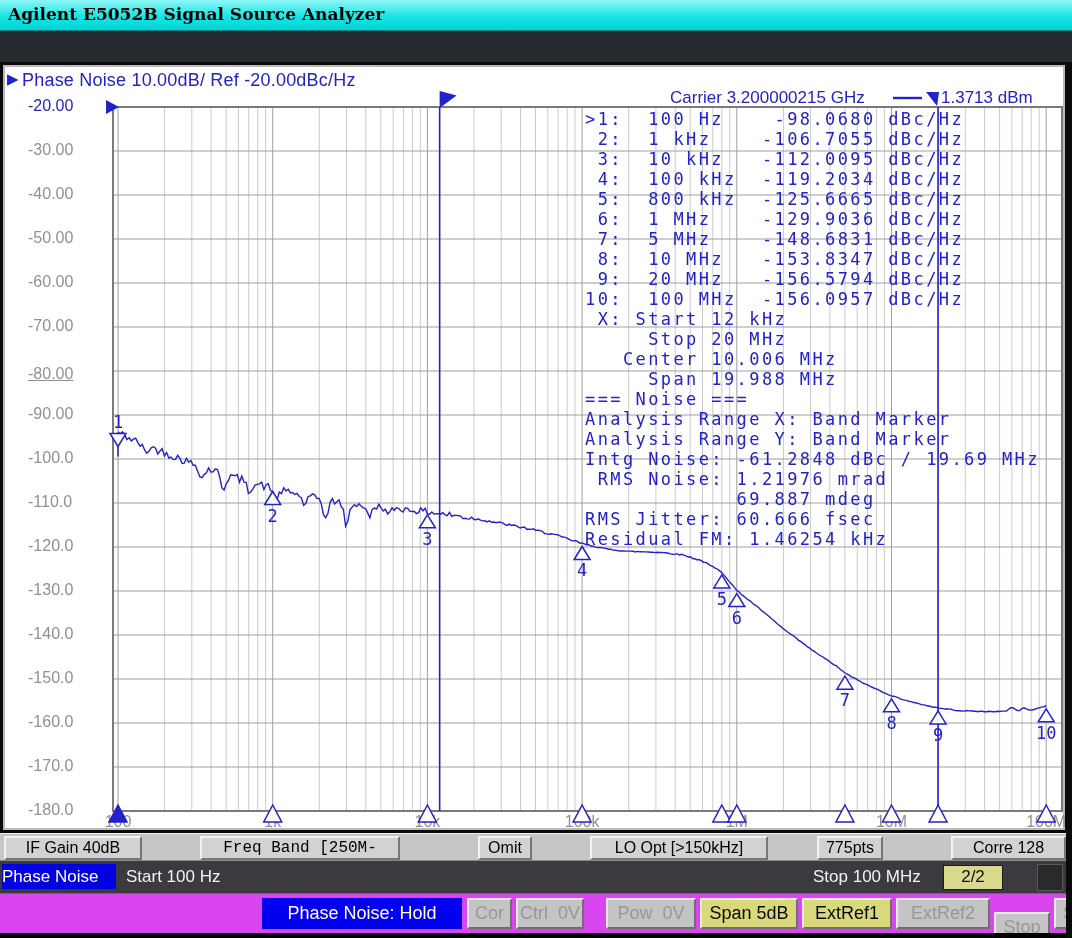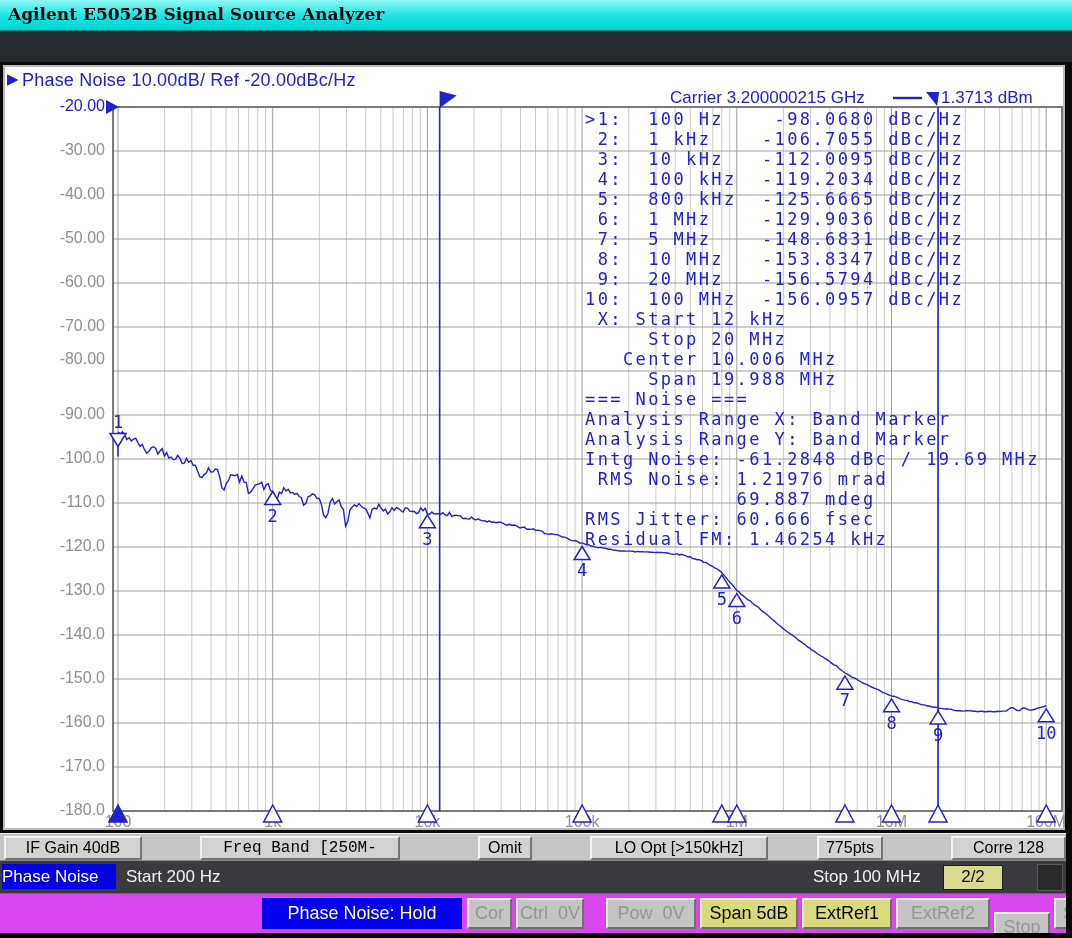--- a/index.html
+++ b/index.html
@@ -19,21 +19,21 @@
     color:#2222cc;letter-spacing:.2px;}
   #trace-header-arrow{position:absolute;left:7px;top:70px;z-index:3;font-size:15px;color:#2222cc;}
   #carrier-label{position:absolute;left:670px;top:88px;z-index:3;font:17px "Liberation Sans",sans-serif;color:#2222cc;}
   #carrier-power{position:absolute;left:941px;top:88px;z-index:3;font:17px "Liberation Sans",sans-serif;color:#2222cc;}
   
   #info-block{position:absolute;left:585px;top:109px;width:460px;z-index:3;color:#2222cc;
     font:17px "DejaVu Sans Mono",monospace;letter-spacing:2.4px;line-height:20px;
     white-space:pre;overflow:hidden;}
   .info-line{height:20px;}
   
-  .ylab{position:absolute;left:28px;width:77px;text-align:right;z-index:3;
+  .ylab{position:absolute;left:28px;width:77px;text-align:left;z-index:3;
     font:16px "Liberation Sans",sans-serif;color:#909090;}
   .ylab.ref{color:#2222cc;}
   .xlab{position:absolute;top:813px;width:70px;text-align:center;z-index:3;
     font:16px "Liberation Sans",sans-serif;color:#909090;}
   svg{position:absolute;left:0;top:0;pointer-events:none;}
   #grid-svg{z-index:2;} #trace-svg{z-index:4;}
   
   #softkey-row{position:absolute;left:0;top:833px;width:1066px;height:27px;background:#c6c6c6;
     border-top:1px solid #efefef;}
   .skey{position:absolute;top:2px;height:24px;box-sizing:border-box;background:#d2d2d2;
@@ -153,21 +153,21 @@
       <rect x="113" y="107" width="949" height="704" fill="none" stroke="#7a7a7a" stroke-width="2"></rect>
     </svg>
   <div id="info-block"><div class="info-line">&gt;1:  100 Hz    -98.0680 dBc/Hz</div><div class="info-line"> 2:  1 kHz    -106.7055 dBc/Hz</div><div class="info-line"> 3:  10 kHz   -112.0095 dBc/Hz</div><div class="info-line"> 4:  100 kHz  -119.2034 dBc/Hz</div><div class="info-line"> 5:  800 kHz  -125.6665 dBc/Hz</div><div class="info-line"> 6:  1 MHz    -129.9036 dBc/Hz</div><div class="info-line"> 7:  5 MHz    -148.6831 dBc/Hz</div><div class="info-line"> 8:  10 MHz   -153.8347 dBc/Hz</div><div class="info-line"> 9:  20 MHz   -156.5794 dBc/Hz</div><div class="info-line">10:  100 MHz  -156.0957 dBc/Hz</div><div class="info-line"> X: Start 12 kHz</div><div class="info-line">     Stop 20 MHz</div><div class="info-line">   Center 10.006 MHz</div><div class="info-line">     Span 19.988 MHz</div><div class="info-line">=== Noise ===</div><div class="info-line">Analysis Range X: Band Marker</div><div class="info-line">Analysis Range Y: Band Marker</div><div class="info-line">Intg Noise: -61.2848 dBc / 19.69 MHz</div><div class="info-line"> RMS Noise: 1.21976 mrad</div><div class="info-line">            69.887 mdeg</div><div class="info-line">RMS Jitter: 60.666 fsec</div><div class="info-line">Residual FM: 1.46254 kHz</div></div>
   <div id="axis-labels">
       <div class="ylab ref" style="top: 97px;">-20.00</div>
       <div class="ylab" style="top: 141px;">-30.00</div>
       <div class="ylab" style="top: 185px;">-40.00</div>
       <div class="ylab" style="top: 229px;">-50.00</div>
       <div class="ylab" style="top: 273px;">-60.00</div>
       <div class="ylab" style="top: 317px;">-70.00</div>
-      <div class="ylab" style="top: 350px;">-80.00</div>
+      <div class="ylab" style="top: 365px; text-decoration: underline;">-80.00</div>
       <div class="ylab" style="top: 405px;">-90.00</div>
       <div class="ylab" style="top: 449px;">-100.0</div>
       <div class="ylab" style="top: 493px;">-110.0</div>
       <div class="ylab" style="top: 537px;">-120.0</div>
       <div class="ylab" style="top: 581px;">-130.0</div>
       <div class="ylab" style="top: 625px;">-140.0</div>
       <div class="ylab" style="top: 669px;">-150.0</div>
       <div class="ylab" style="top: 713px;">-160.0</div>
       <div class="ylab" style="top: 757px;">-170.0</div>
       <div class="ylab" style="top: 801px;">-180.0</div>
@@ -224,21 +224,21 @@
     <div class="skey" style="left:4px;width:138px;">IF Gain 40dB</div>
     <div class="skey" style="left:200px;width:200px;font-family:Liberation Mono, monospace;">Freq Band [250M-7GHz]</div>
     <div class="skey" style="left:478px;width:54px;">Omit</div>
     <div class="skey" style="left:590px;width:178px;">LO Opt [&gt;150kHz]</div>
     <div class="skey" style="left:817px;width:66px;">775pts</div>
     <div class="skey" style="left:951px;width:115px;">Corre 128</div>
   </div>
 
   <div id="status-row">
     <div id="status-mode">Phase Noise</div>
-    <div id="status-start">Start 200 Hz</div>
+    <div id="status-start">Start 100 Hz</div>
     <div id="status-stop">Stop 100 MHz</div>
     <div id="status-page">2/2</div>
     <div id="status-corner-box"></div>
   </div>
 
   <div id="bottom-row">
     <div class="cell blue" style="left:262px;width:200px;">Phase Noise: Hold</div>
     <div class="cell" style="left:467px;width:45px;">Cor</div>
     <div class="cell" style="left:516px;width:68px;">Ctrl  0V</div>
     <div class="cell" style="left:606px;width:90px;">Pow  0V</div>

